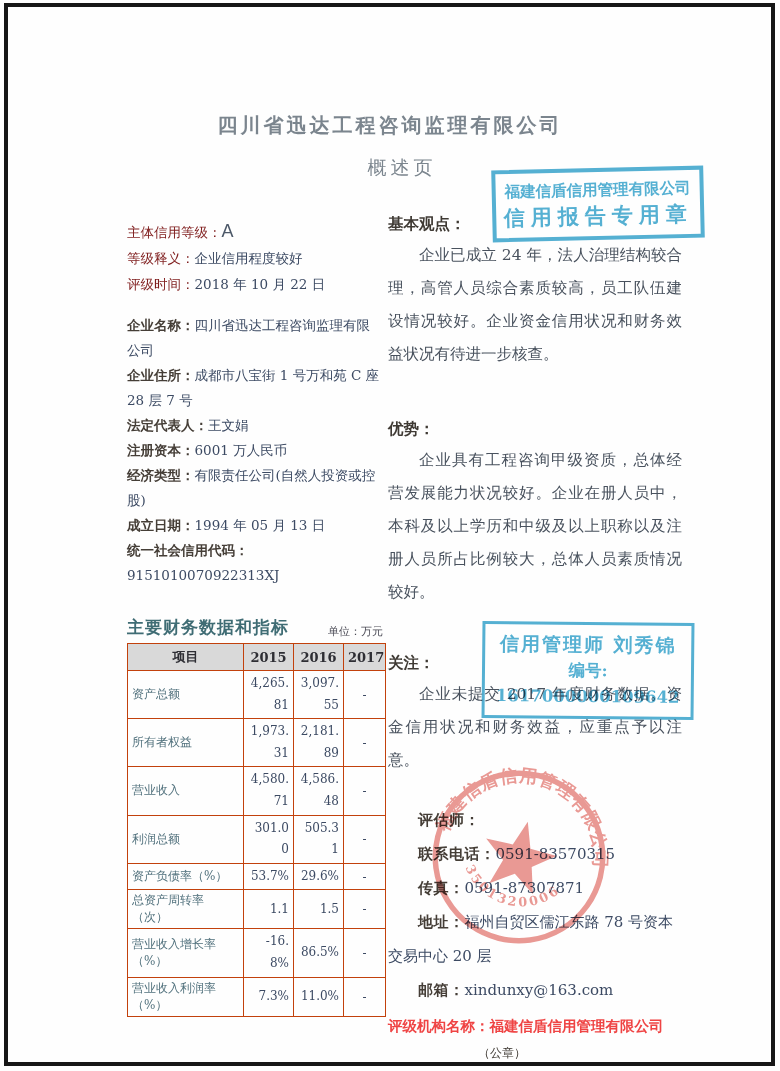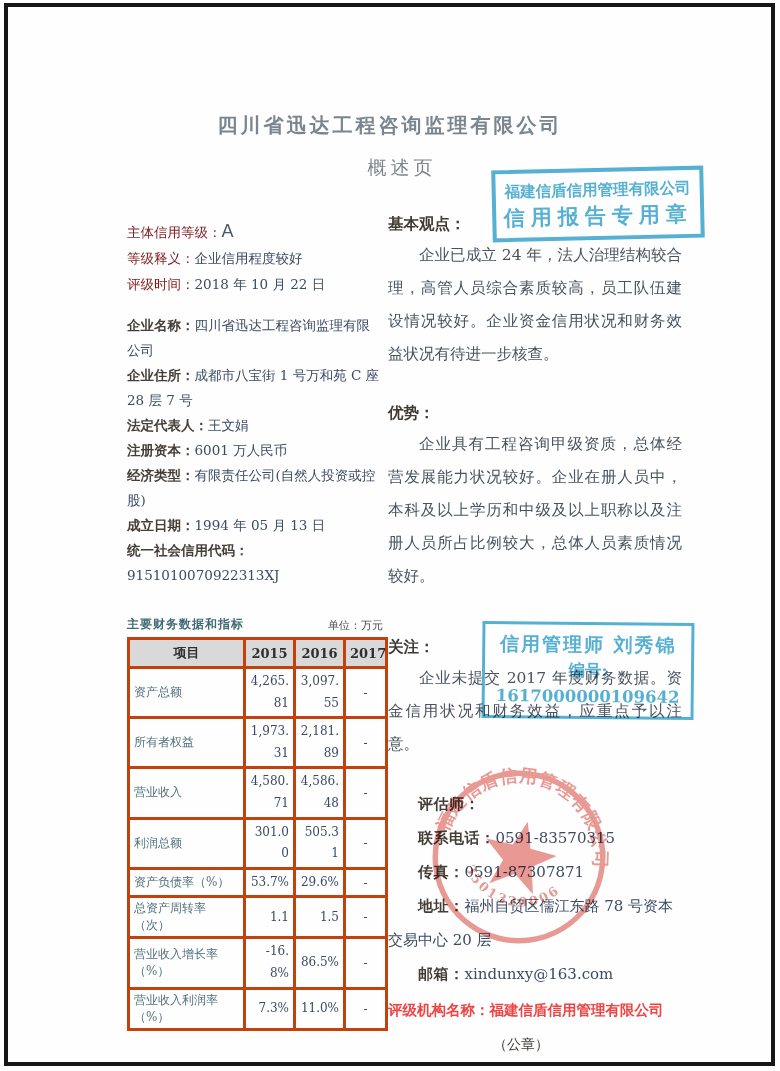--- a/index.html
+++ b/index.html
@@ -15,41 +15,41 @@
     font-size:19px;letter-spacing:4px;color:#7b858e;}
   
   .left-col{position:absolute;left:127px;top:218px;width:256px;font-size:13.5px;color:#3c4a63;}
   .rating-line{line-height:26px;}
   .lab-teal{color:#7f1d1d;}
   .grade-a{font-family:"Liberation Sans",sans-serif;font-size:18px;color:#4c5868;}
   .company-block{margin-top:16px;line-height:25px;}
   .fld{margin:0;}
   .lbl-bold{font-weight:bold;color:#453e37;}
   .fin-head{display:flex;justify-content:space-between;align-items:flex-end;margin-top:28px;margin-bottom:4px;}
-  .fin-title{font-size:12px;font-weight:bold;color:#3f6c74;letter-spacing:1px;}
+  .fin-title{font-size:17px;font-weight:bold;color:#3f6c74;letter-spacing:1px;}
   .fin-unit{font-size:11px;color:#4a4a55;}
   table.fin{border-collapse:collapse;width:258px;table-layout:fixed;}
-  table.fin th,table.fin td{border:3px solid #c2410c;padding:2px 4px;font-size:12px;}
+  table.fin th,table.fin td{border:1px solid #c2410c;padding:2px 4px;font-size:12px;}
   table.fin th{background:#d9d9d9;color:#2e2e34;font-size:13px;height:22px;}
   td.row-label{color:#50707c;font-size:12.5px;}
   td.num{text-align:right;color:#3c4a63;word-break:break-all;line-height:1.8;}
   td.dash{text-align:center;color:#3c4a63;}
   col.c-item{width:116px;} col.c-y1{width:50px;} col.c-y2{width:50px;} col.c-y3{width:42px;}
   
   .right-col{position:absolute;left:388px;top:214px;width:294px;font-size:15.5px;color:#49525e;}
   .sec-h{font-weight:bold;color:#3f3a34;margin:0;}
   .para{margin:4px 0 0 0;line-height:33px;text-indent:2em;text-align:justify;}
-  .gap-l{margin-top:32px;}
+  .gap-l{margin-top:48px;}
   .gap-m{margin-top:44px;}
   .contact{margin-top:26px;}
   .c-line{margin:0;line-height:34px;text-indent:2em;font-size:15px;}
   .c-line .lbl-bold{letter-spacing:0.5px;}
   .c-val{color:#3c4a63;}
   .agency-line{margin-top:4px;line-height:30px;font-size:14.5px;font-weight:bold;color:#ef4444;text-indent:0;}
-  .seal-note{margin:11px 0 0 0;text-indent:7.5em;font-size:14px;color:#3f3a34;}
+  .seal-note{margin:4px 0 0 0;text-indent:7.5em;font-size:12px;color:#3f3a34;}
   
   .stamp-rect{position:absolute;text-align:center;color:#37a3cc;opacity:.85;
     mix-blend-mode:multiply;font-family:"DejaVu Serif",serif;}
   .stamp-report{left:492px;top:168px;width:196px;border:4px solid #37a3cc;
     padding:7px 4px 5px 4px;transform:rotate(-1.3deg);}
   .stamp-report .s-l1{font-size:15.5px;font-weight:bold;letter-spacing:0;line-height:22px;}
   .stamp-report .s-l2{font-size:21px;font-weight:bold;letter-spacing:6px;line-height:30px;}
   .stamp-assessor{left:482px;top:622px;width:198px;border:3px solid #37a3cc;
     padding:6px 4px;transform:rotate(0.6deg);}
   .stamp-assessor .s-l1{font-size:19px;font-weight:bold;letter-spacing:2px;line-height:27px;}

